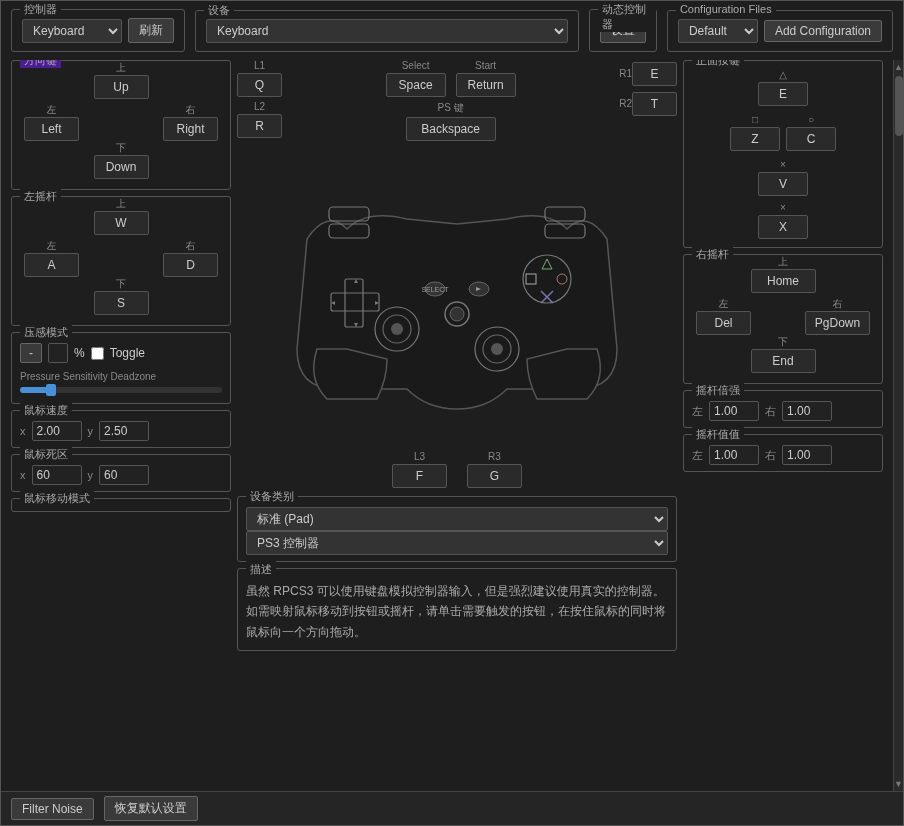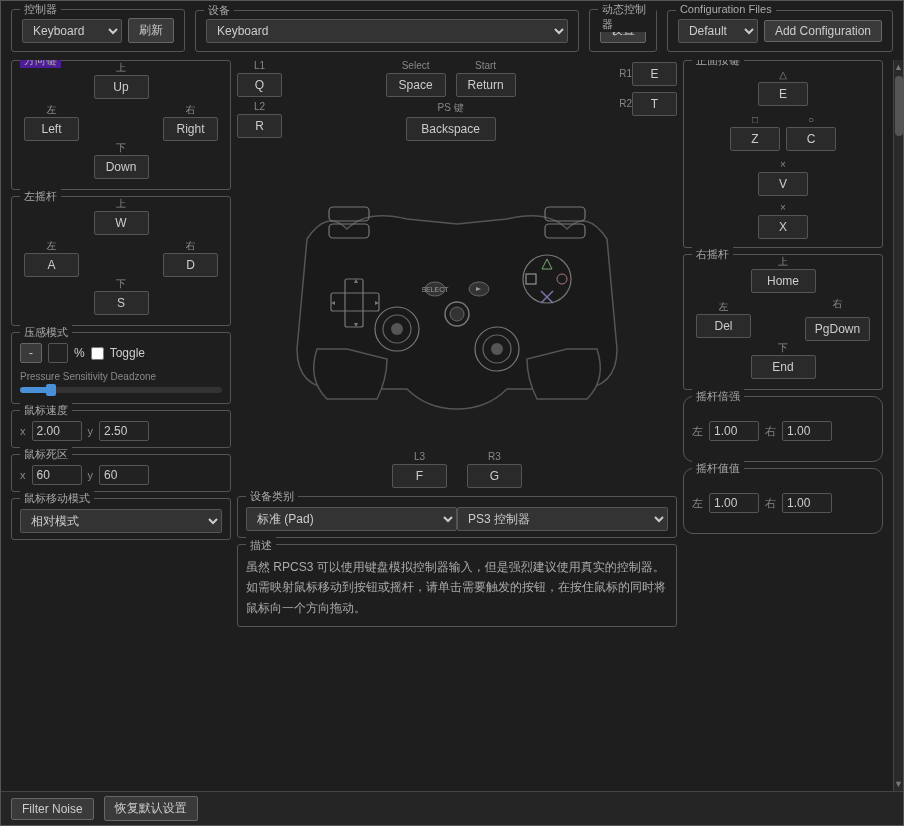--- a/index.html
+++ b/index.html
@@ -321,23 +321,23 @@
 
     .l3r3-row {
       display: flex;
       gap: 20px;
       justify-content: center;
       margin-top: 2px;
     }
 
     .stick-mul-group {
       border: 1px solid #555;
-      border-radius: 10px;
-      position: relative;
-      padding: 20px 8px;
+      border-radius: 3px;
+      position: relative;
+      padding: 6px 8px;
     }
     input[type=checkbox] {
       cursor: pointer;
     }
     input[type=number] {
       background: #222;
       border: 1px solid #555;
       color: #ccc;
       width: 50px;
       padding: 2px 4px;
@@ -507,25 +507,20 @@
             <div style="display:flex;align-items:center;gap:6px;margin-top:4px;">
               <span style="font-size:11px;color:#888;">x</span>
               <input type="number" value="60" style="width: 50px;">
               <span style="font-size:11px;color:#888;">y</span>
               <input type="number" value="60" style="width: 50px;">
             </div>
           </div>
 
           <div class="sensitivity-group">
             <span class="sensitivity-label">鼠标移动模式</span>
-            <div style="margin-top:4px;">
-              <select style="width:100%;">
-                <option>相对模式</option>
-              </select>
-            </div>
           </div>
 
         </div>
 
         <div class="center-panel">
 
           <div style="display:flex;gap:6px;width:100%;justify-content:space-between;align-items:flex-start;margin-bottom:4px;">
 
             <div style="display:flex;flex-direction:column;gap:4px;">
               <div style="display:flex;flex-direction:column;align-items:center;">
@@ -630,21 +625,21 @@
             </div>
             <div style="display:flex;flex-direction:column;align-items:center;">
               <span style="font-size:10px;color:#888;">R3</span>
               <div class="key-btn" style="min-width:55px;text-align:center;margin-top:2px;">G</div>
             </div>
           </div>
 
           <div style="margin-top:8px;width:100%;">
             <div class="sensitivity-group" style="margin-bottom:4px;">
               <span class="sensitivity-label">设备类别</span>
-              <div style="display:flex;margin-top:4px;">
+              <div style="display:flex;margin-top:4px;flex-direction:column;">
                 <select style="flex:1;">
                   <option>标准 (Pad)</option>
                 </select>
                 <select style="flex:1;">
                   <option>PS3 控制器</option>
                 </select>
               </div>
             </div>
           </div>
 
@@ -704,21 +699,21 @@
                 <div class="key-btn" style="min-width:65px;text-align:center;margin-top:4px;">Home</div>
               </div>
             </div>
             <div class="dpad-center-row" style="gap:8px;">
               <div style="position:relative;">
                 <span style="position:absolute;top:-10px;left:50%;transform:translateX(-50%);font-size:10px;color:#888;">左</span>
                 <div class="key-btn" style="min-width:55px;text-align:center;margin-top:4px;">Del</div>
               </div>
               <div style="position:relative;">
                 <span style="position:absolute;top:-10px;left:50%;transform:translateX(-50%);font-size:10px;color:#888;">右</span>
-                <div class="key-btn" style="min-width:65px;text-align:center;margin-top:10px;">PgDown</div>
+                <div class="key-btn" style="min-width:65px;text-align:center;margin-top:4px;">PgDown</div>
               </div>
             </div>
             <div class="dpad-row" style="margin-top:10px;">
               <div style="position:relative;">
                 <span style="position:absolute;top:-10px;left:50%;transform:translateX(-50%);font-size:10px;color:#888;">下</span>
                 <div class="key-btn" style="min-width:65px;text-align:center;margin-top:4px;">End</div>
               </div>
             </div>
           </div>
 

